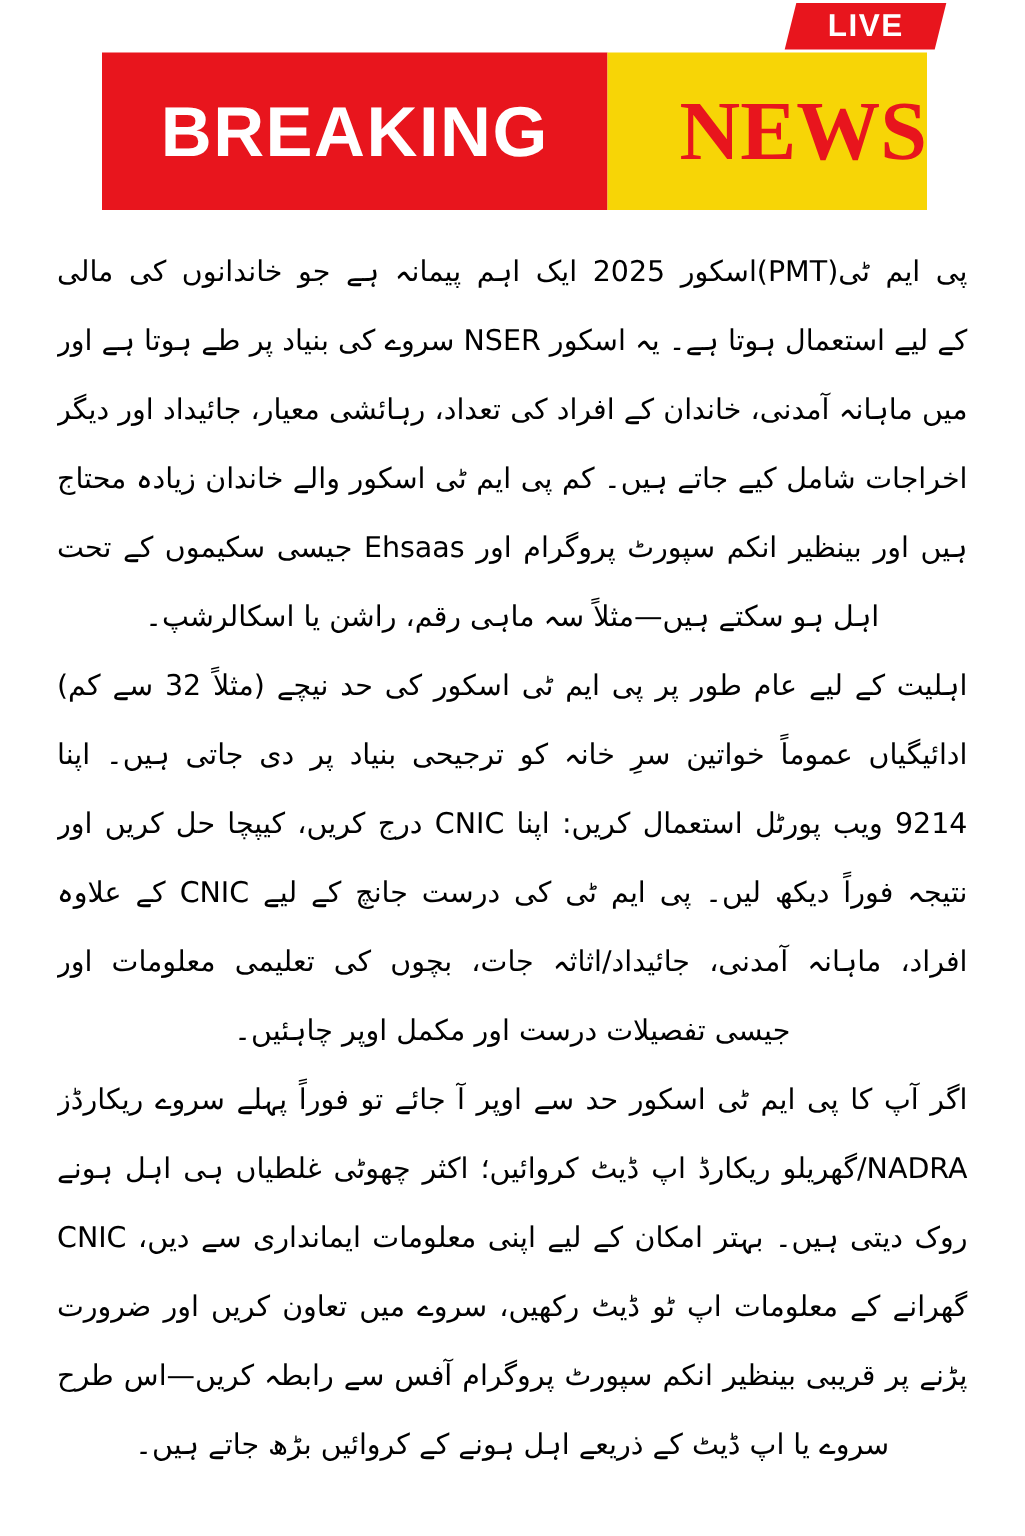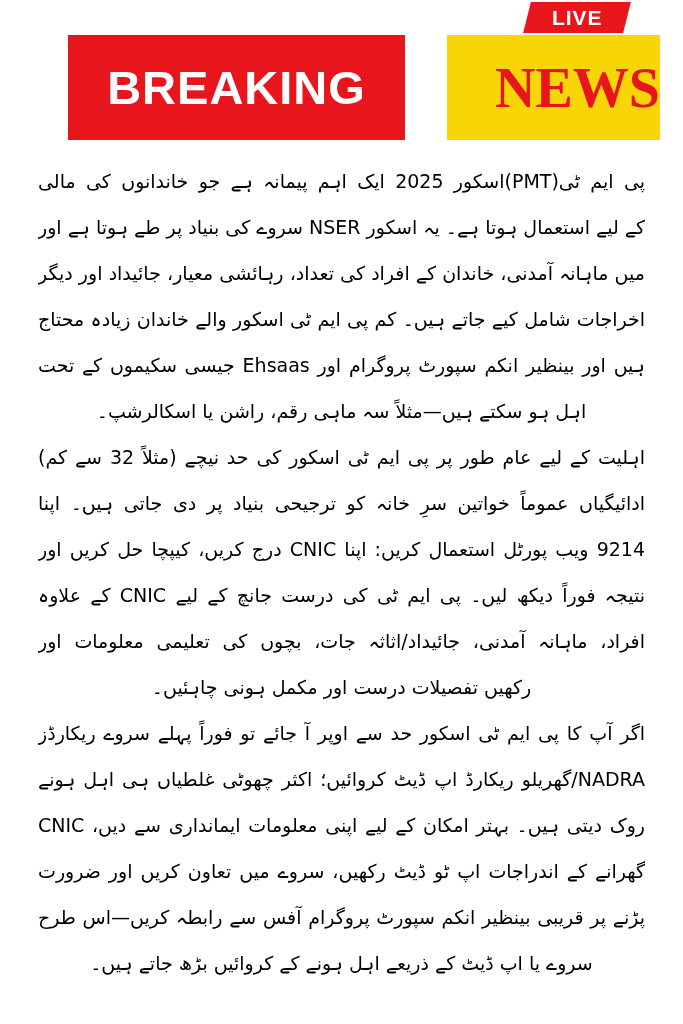--- a/index.html
+++ b/index.html
@@ -26,21 +26,20 @@
     font-weight:bold;
     font-size:21px;
     letter-spacing:1px;
   }
   
   .banner{
     position:absolute;
     top:35px;left:68px;
     width:545px;height:105px;
     display:flex;
-    gap:42px;
   }
   .banner-breaking{
     flex:0 0 337px;
     background:#e8151d;
     display:flex;align-items:center;justify-content:center;
   }
   .banner-breaking span{
     color:#ffffff;
     font-family:"Liberation Sans",sans-serif;
     font-weight:bold;
@@ -103,22 +102,22 @@
     <div class="line">کے لیے استعمال ہوتا ہے۔ یہ اسکور NSER سروے کی بنیاد پر طے ہوتا ہے اور اس</div>
     <div class="line">میں ماہانہ آمدنی، خاندان کے افراد کی تعداد، رہائشی معیار، جائیداد اور دیگر رہن سہن کے</div>
     <div class="line">اخراجات شامل کیے جاتے ہیں۔ کم پی ایم ٹی اسکور والے خاندان زیادہ محتاج سمجھے جاتے</div>
     <div class="line">ہیں اور بینظیر انکم سپورٹ پروگرام اور Ehsaas جیسی سکیموں کے تحت امداد کے</div>
     <div class="line center">اہل ہو سکتے ہیں—مثلاً سہ ماہی رقم، راشن یا اسکالرشپ۔</div>
     <div class="line">اہلیت کے لیے عام طور پر پی ایم ٹی اسکور کی حد نیچے (مثلاً 32 سے کم) رکھی جاتی ہے اور</div>
     <div class="line">ادائیگیاں عموماً خواتین سرِ خانہ کو ترجیحی بنیاد پر دی جاتی ہیں۔ اپنا اسکور جانچنے کے لیے</div>
     <div class="line">9214 ویب پورٹل استعمال کریں: اپنا CNIC درج کریں، کیپچا حل کریں اور</div>
     <div class="line">نتیجہ فوراً دیکھ لیں۔ پی ایم ٹی کی درست جانچ کے لیے CNIC کے علاوہ گھرانے کے</div>
     <div class="line">افراد، ماہانہ آمدنی، جائیداد/اثاثہ جات، بچوں کی تعلیمی معلومات اور یوٹیلیٹی بل وغیرہ</div>
-    <div class="line center">رکھیں تفصیلات درست اور مکمل ہونی چاہئیں۔</div>
+    <div class="line center">جیسی تفصیلات درست اور مکمل اوپر چاہئیں۔</div>
     <div class="line">اگر آپ کا پی ایم ٹی اسکور حد سے اوپر آ جائے تو فوراً پہلے سروے ریکارڈز چیک کریں اور</div>
     <div class="line">NADRA/گھریلو ریکارڈ اپ ڈیٹ کروائیں؛ اکثر چھوٹی غلطیاں ہی اہل ہونے سے</div>
     <div class="line">روک دیتی ہیں۔ بہتر امکان کے لیے اپنی معلومات ایمانداری سے دیں، CNIC اور</div>
-    <div class="line">گھرانے کے اندراجات اپ ٹو ڈیٹ رکھیں، سروے میں تعاون کریں اور ضرورت</div>
+    <div class="line">گھرانے کے معلومات اپ ٹو ڈیٹ رکھیں، سروے میں تعاون کریں اور ضرورت</div>
     <div class="line">پڑنے پر قریبی بینظیر انکم سپورٹ پروگرام آفس سے رابطہ کریں—اس طرح آئندہ</div>
     <div class="line center">سروے یا اپ ڈیٹ کے ذریعے اہل ہونے کے کروائیں بڑھ جاتے ہیں۔</div>
   </div>
 
 </div>
 
 </body></html>

